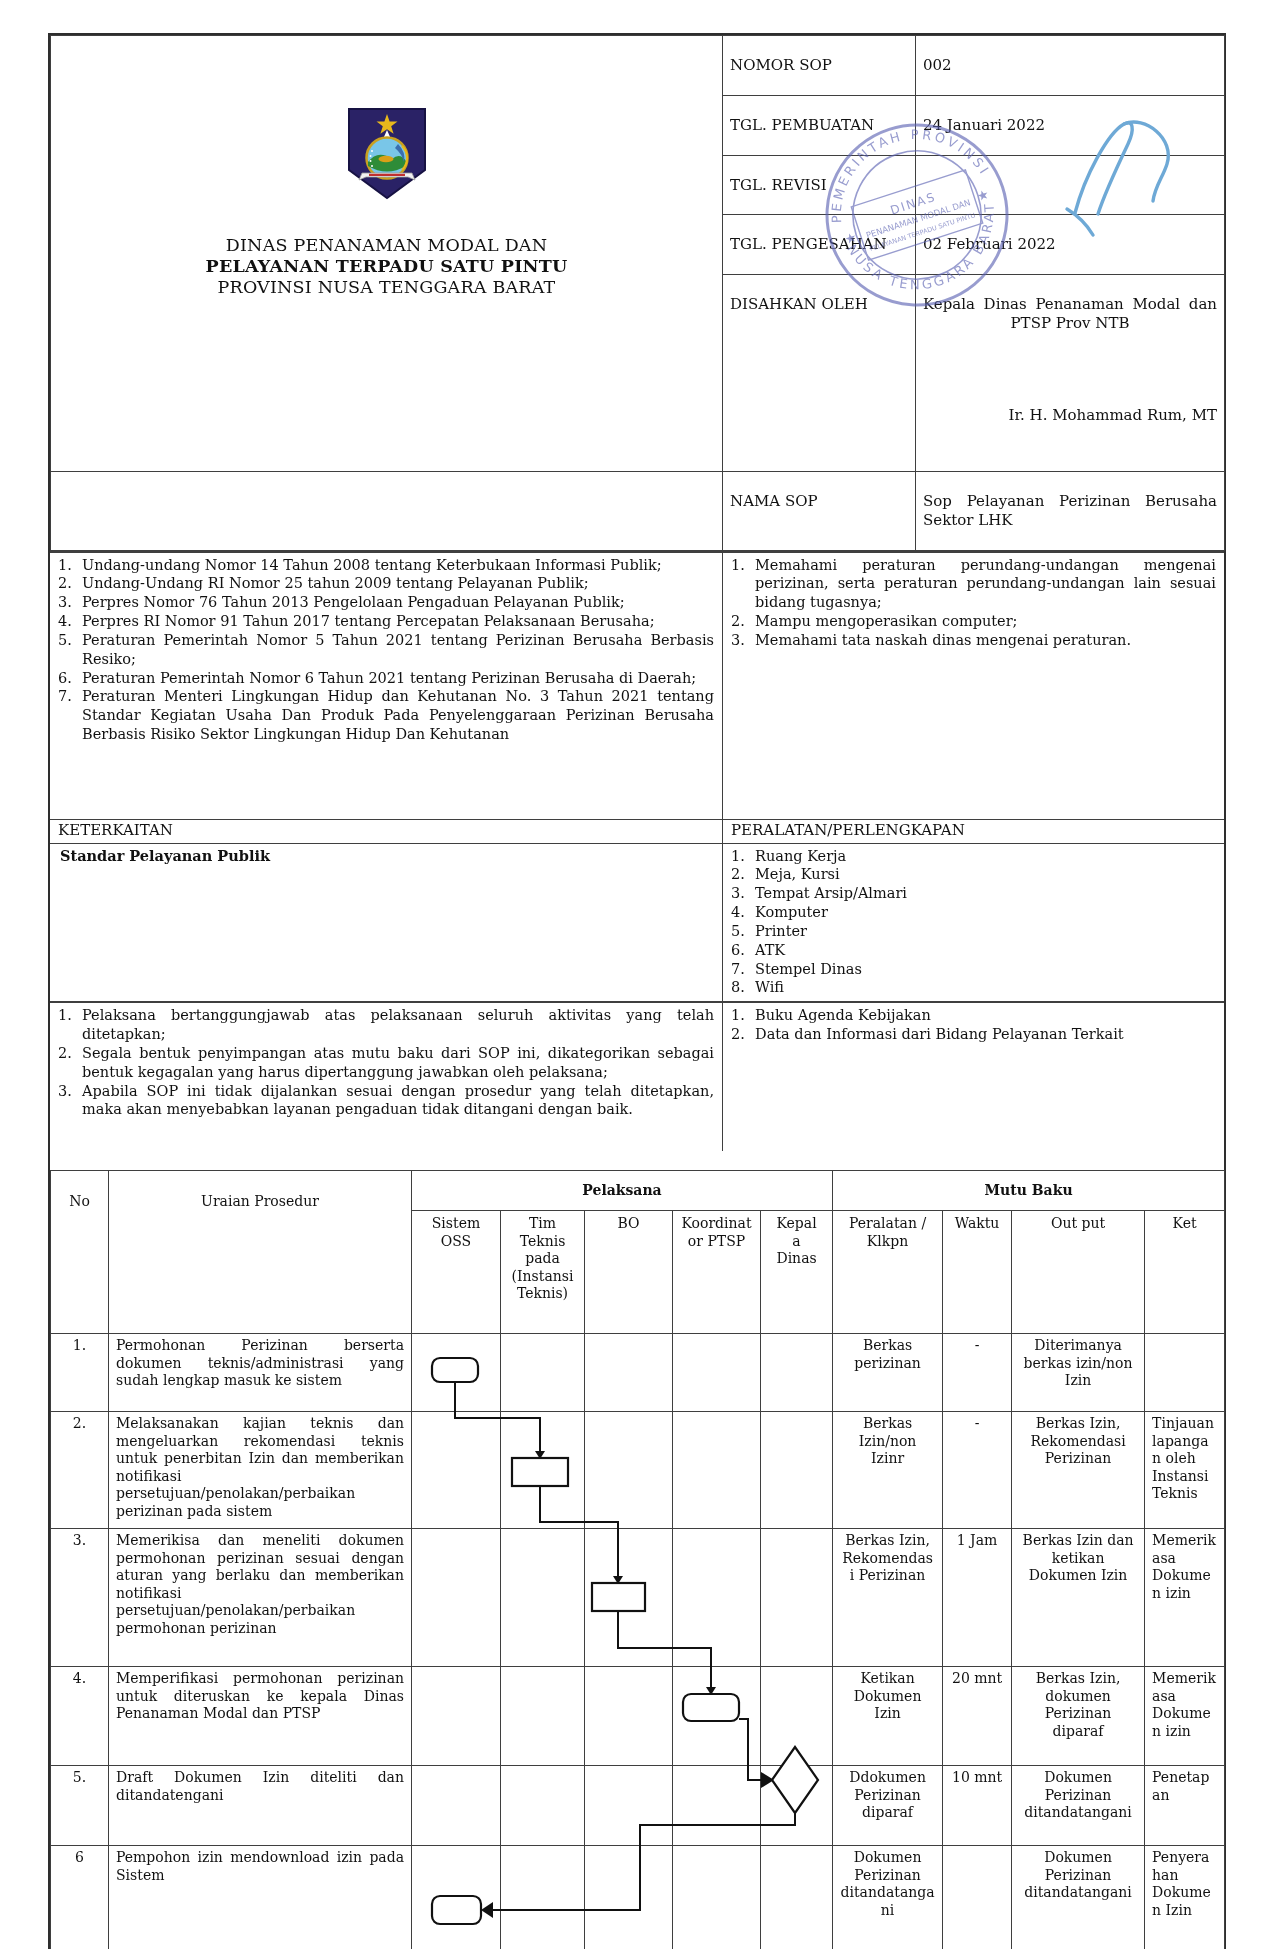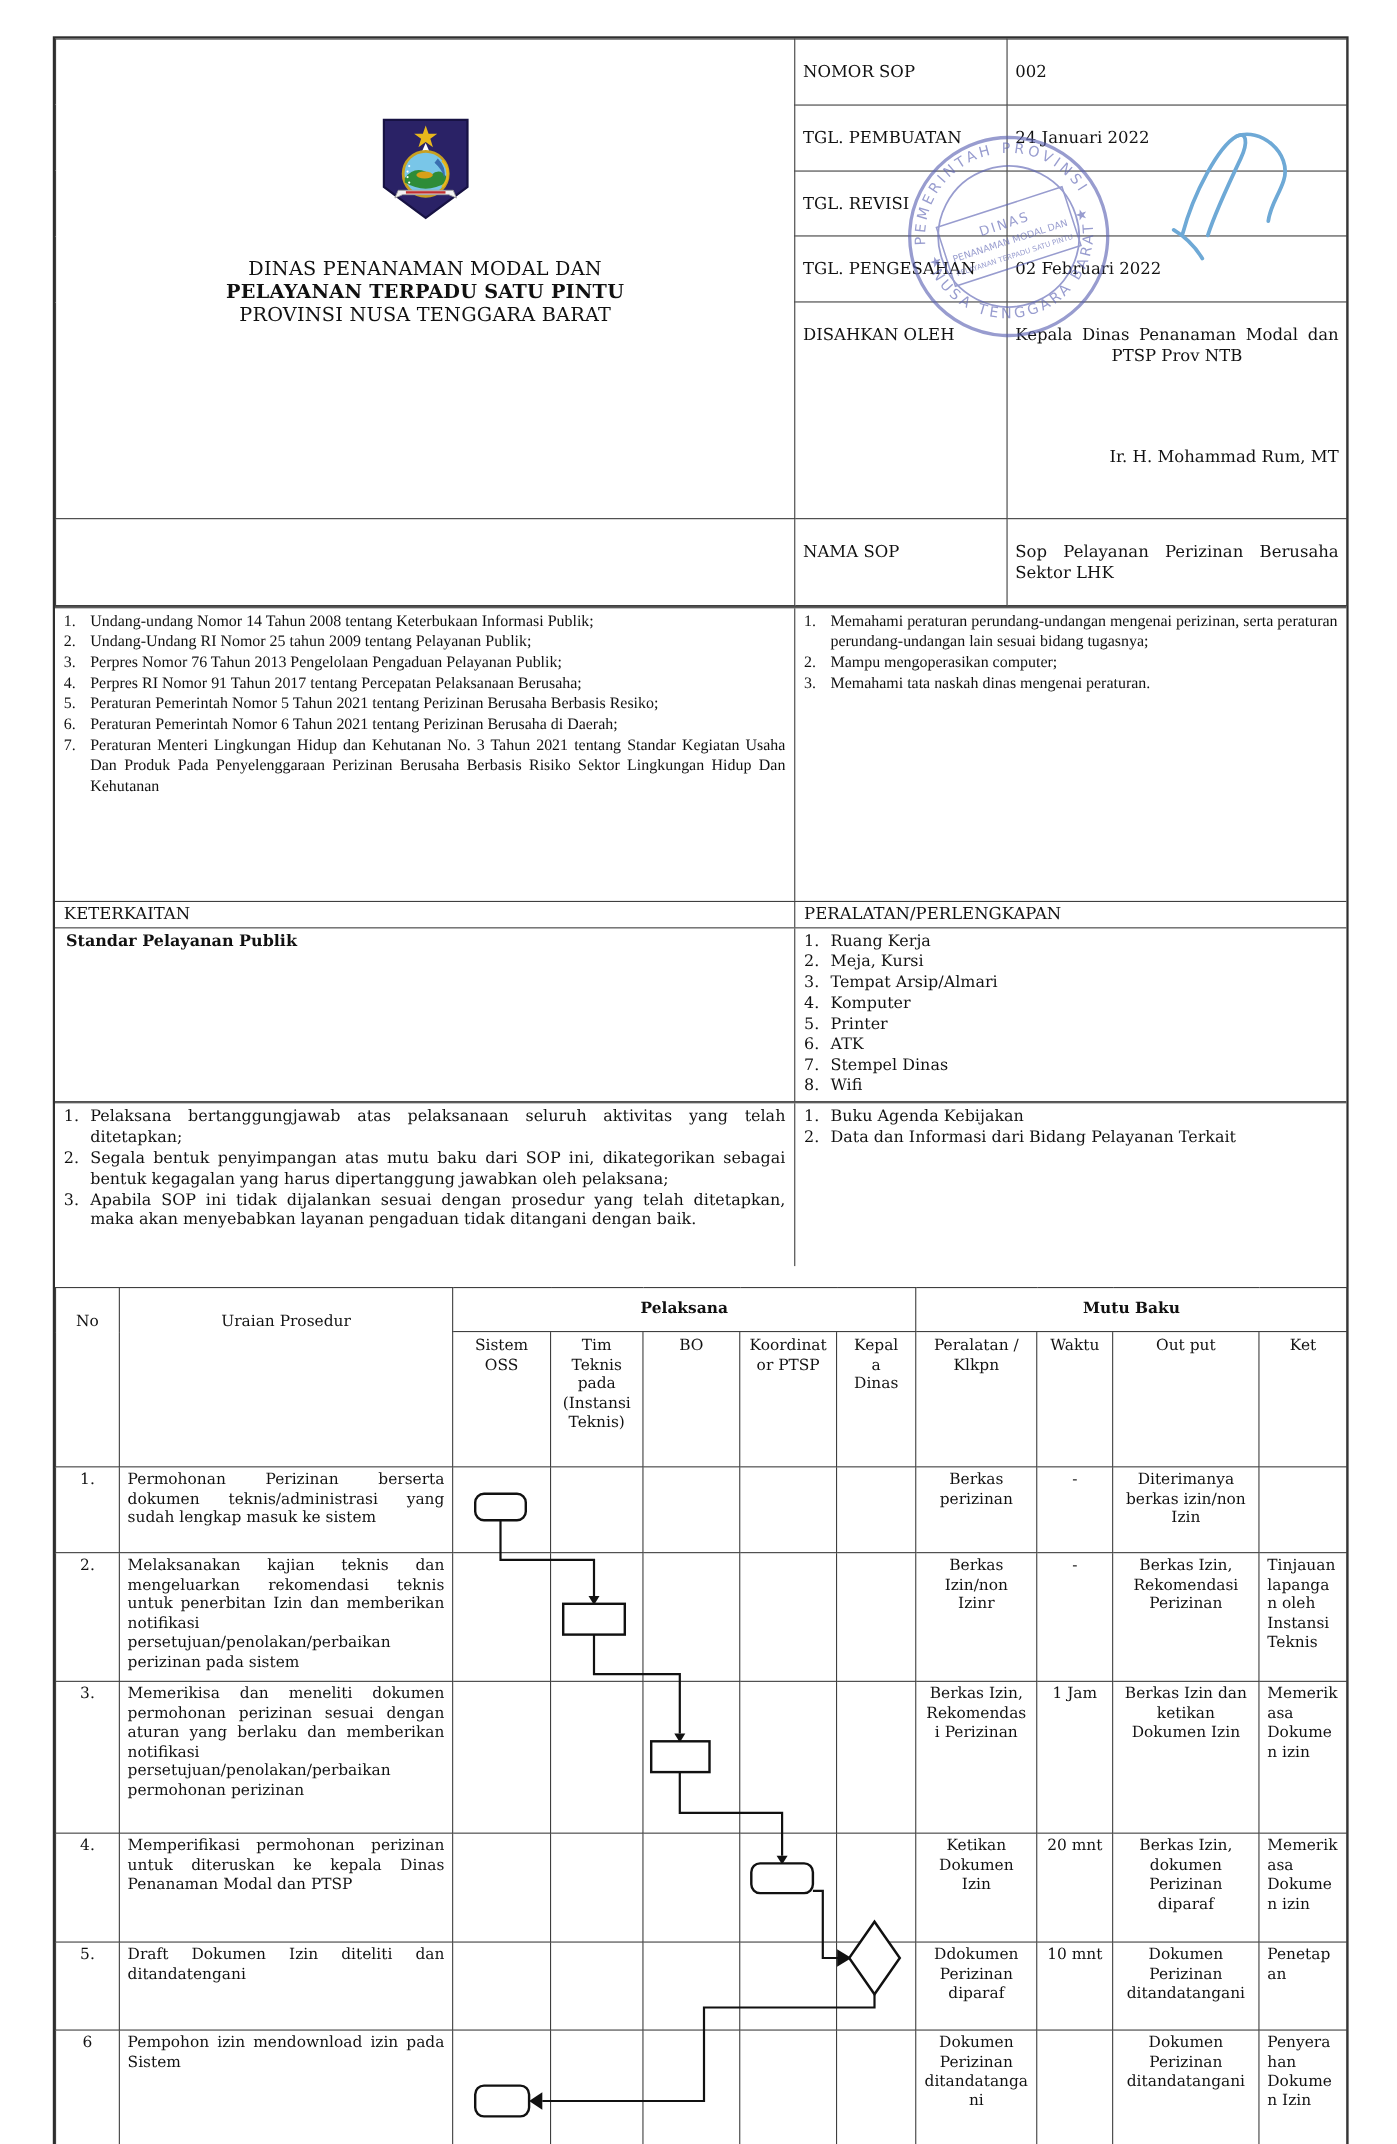--- a/index.html
+++ b/index.html
@@ -32,21 +32,21 @@
   
   .sec-head{display:grid;grid-template-columns:672px 502px;border-top:1.5px solid #3f3f3f;border-bottom:1.5px solid #3f3f3f;}
   .sec-head>div{font-size:15px;padding:1px 8px;height:21px;box-sizing:content-box;}
   .sec-body{display:grid;grid-template-columns:672px 502px;}
   .sec-head>.r,.sec-body>.r{border-left:1.5px solid #3f3f3f;}
   .sec-body>div{padding:3px 8px 4px 6px;font-size:14.5px;line-height:1.3;box-sizing:border-box;}
   ol.numlist{list-style:none;margin:0;padding:0;counter-reset:n;}
   ol.numlist>li{counter-increment:n;position:relative;padding-left:26px;text-align:justify;}
   ol.numlist>li::before{content:counter(n) ".";position:absolute;left:2px;}
   .plainline{padding-left:4px;font-weight:bold;}
-  .h270{min-height:266px;font-family:Liberation Serif, serif;} .h160{min-height:155px;} .h153{min-height:148px;}
+  .h270{min-height:266px;} .h160{min-height:155px;} .h153{min-height:148px;}
   
   .gapband{height:19px;}
   
   .procwrap{position:relative;}
   table.proc{border-collapse:collapse;table-layout:fixed;width:1174px;}
   table.proc th,table.proc td{border:1.5px solid #3f3f3f;font-size:14px;line-height:1.25;vertical-align:top;padding:3px 7px;box-sizing:border-box;font-weight:normal;overflow-wrap:anywhere;}
   table.proc th.group{font-weight:bold;text-align:center;vertical-align:middle;}
   table.proc th.corner{text-align:center;vertical-align:top;padding-top:22px;}
   table.proc th.sub{text-align:center;padding-top:4px;}
   td.cno{text-align:center;}

